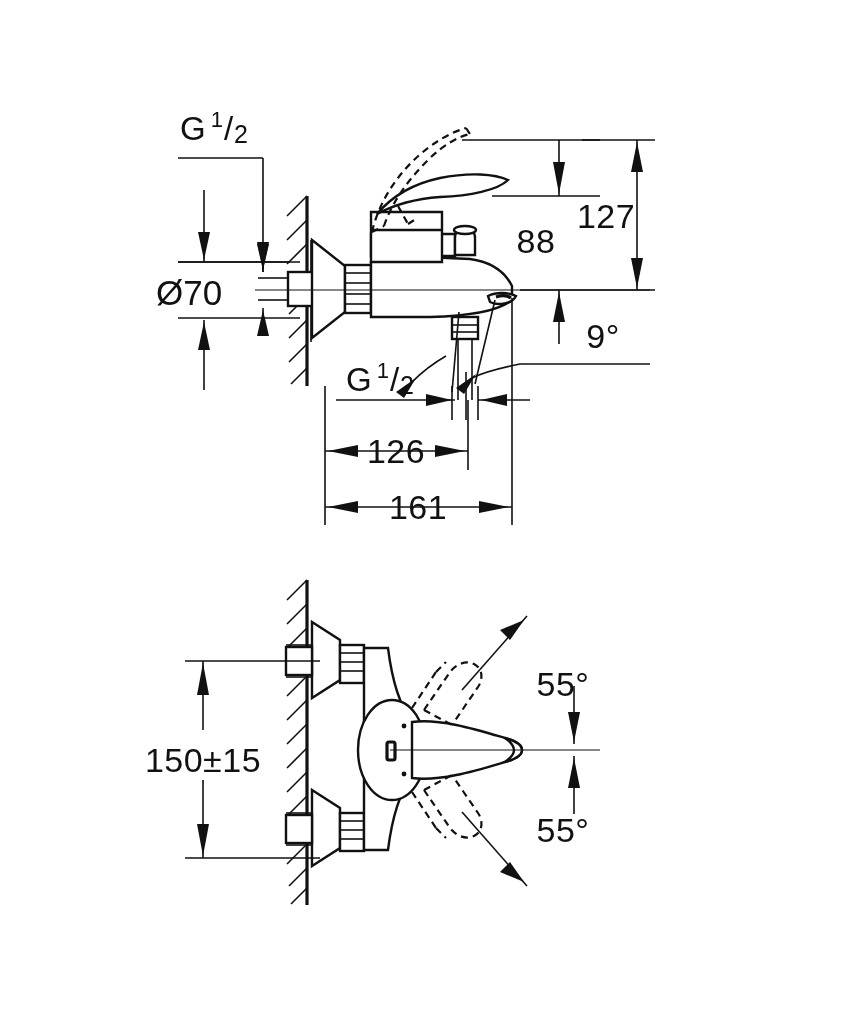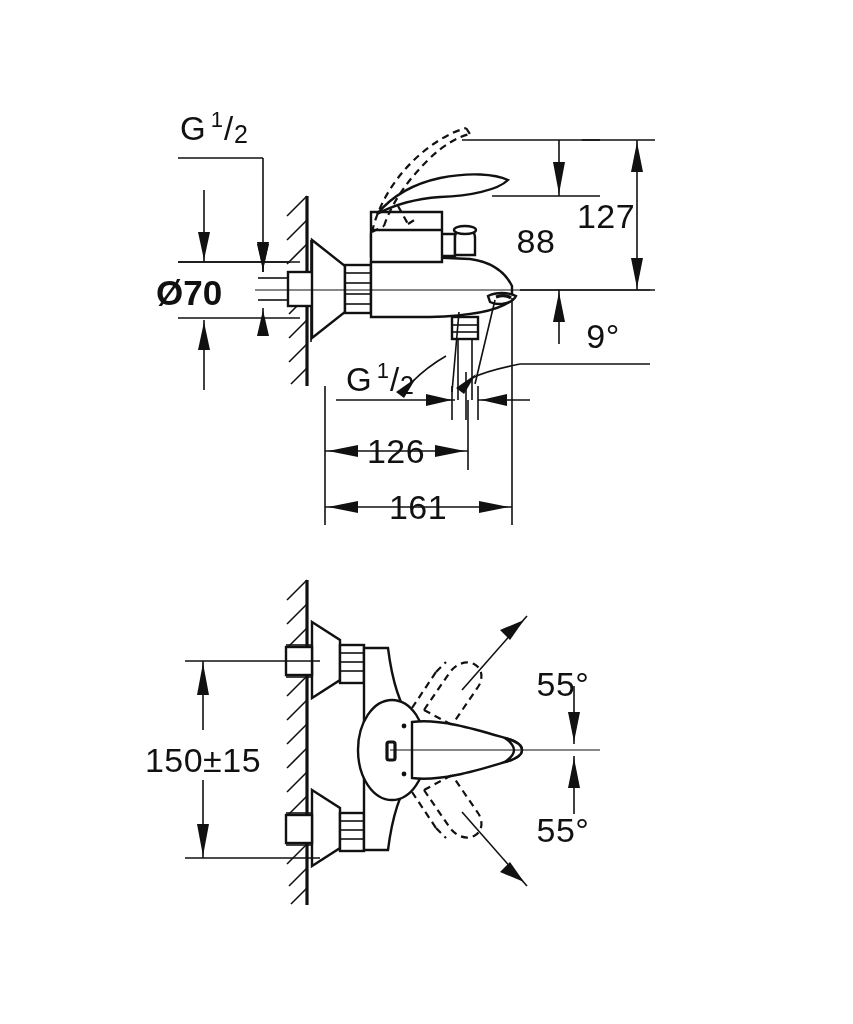--- a/index.html
+++ b/index.html
@@ -327,15 +327,15 @@
 
 <div class="label-html" style="left:346px;top:363px;">
   <span class="gfrac">
     <span class="g">G</span>
         <span class="num">1</span>
         <span class="sl">/</span>
         <span class="den">2</span>
   </span>
 </div>
 
-<div class="label-html numlabel" style="left:156px;top:275px;font-weight:bold;">Ø70</div>
+<div class="label-html numlabel" style="left:156px;top:275px;">Ø70</div>
 
 </div>
 
 </body></html>

